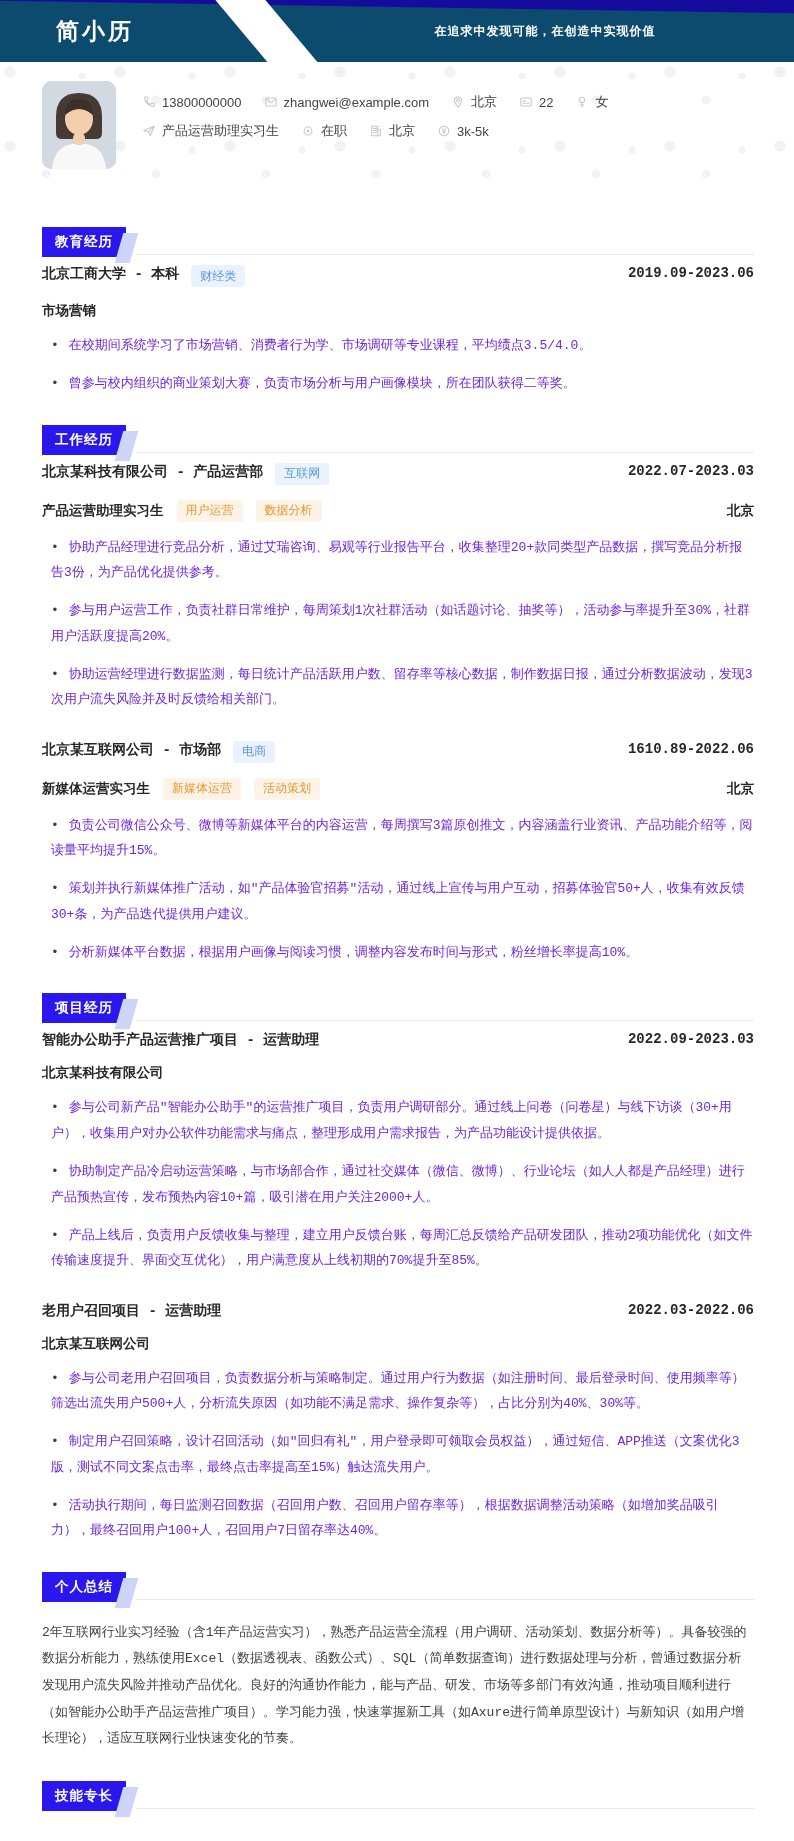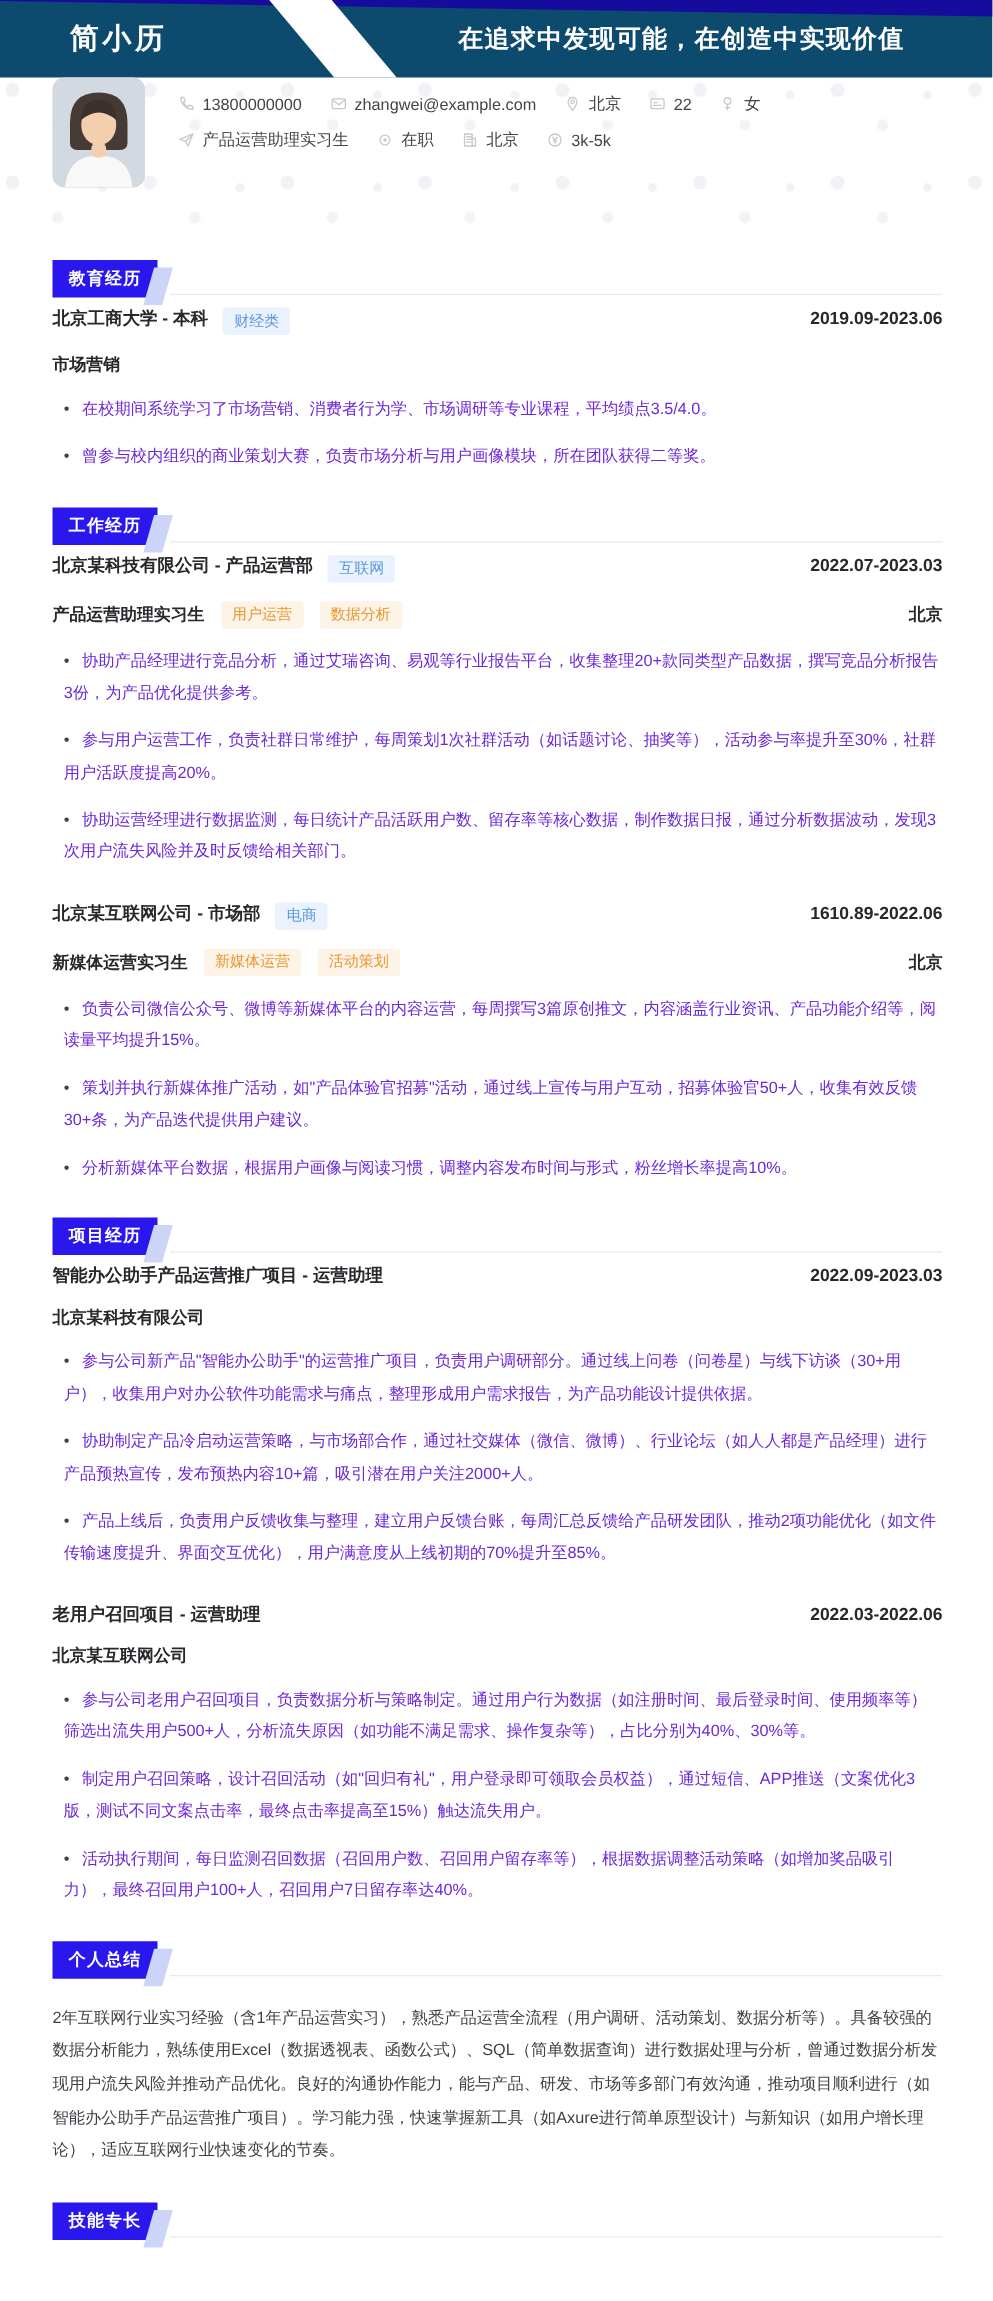--- a/index.html
+++ b/index.html
@@ -10,39 +10,39 @@
   }
   
   .banner{position:relative;height:62px;background:#0c4a6e;overflow:hidden;}
   .banner .topband{position:absolute;left:-30px;right:-30px;top:-27px;height:34px;
     background:#150c9e;transform:rotate(0.9deg);}
   .banner .slash{position:absolute;top:-4px;left:212px;width:50px;height:72px;
     background:#ffffff;transform:skewX(40deg);transform-origin:top left;}
   .logo{position:absolute;left:56px;top:50%;transform:translateY(-50%);
     color:#fff;font-size:23px;font-weight:bold;letter-spacing:3px;}
   .slogan{position:absolute;left:330px;width:430px;top:50%;transform:translateY(-50%);
-    text-align:center;color:#fff;font-size:20px;font-weight:bold;letter-spacing:1px;}
+    text-align:center;color:#fff;font-size:12px;font-weight:bold;letter-spacing:1px;}
   
   .profile{position:relative;display:flex;align-items:flex-start;
-    padding:0 40px 30px 42px;
+    padding:19px 40px 30px 42px;
     background:
       radial-gradient(circle at 10px 10px, #f1f1f6 5px, transparent 6px),
       radial-gradient(circle at 46px 38px, #f3f3f7 4px, transparent 5px),
       radial-gradient(circle at 82px 14px, #f1f1f6 3px, transparent 4px);
     background-size:110px 74px;}
   .photo{width:74px;height:88px;border-radius:10px;overflow:hidden;flex:0 0 auto;
     background:#d9dee4;box-shadow:0 0 0 1px rgba(0,0,0,0.04) inset;}
   .pinfo{margin-left:26px;padding-top:12px;}
   .prow{display:flex;align-items:center;flex-wrap:wrap;font-size:13px;color:#43434a;}
   .prow + .prow{margin-top:11px;}
   .pitem{display:flex;align-items:center;margin-right:22px;}
   .pitem svg{width:14px;height:14px;margin-right:6px;}
   .pic{stroke:#c7c7ce;fill:none;stroke-width:1.2;stroke-linecap:round;stroke-linejoin:round;}
   
-  .section{margin:28px 40px 0 42px;}
+  .section{margin:28px 40px 0 42px;font-family:Liberation Mono, monospace;}
   .sec-head{display:flex;align-items:flex-end;}
   .badge{position:relative;background:#2a17ee;color:#fff;font-size:13.5px;font-weight:bold;
     padding:6px 13px;letter-spacing:1px;z-index:1;}
   .badge::after{content:"";position:absolute;right:-8px;top:6px;height:100%;width:15px;
     background:#ccd4f8;transform:skewX(-16deg);z-index:-1;}
   .rule{flex:1;height:1px;background:#e9e9ec;margin-bottom:2px;margin-left:10px;}
   
   .entry-head{display:flex;align-items:flex-start;margin-top:8px;}
   .entry2{margin-top:28px;}
   .etitle{font-size:14px;font-weight:bold;color:#27272c;}

